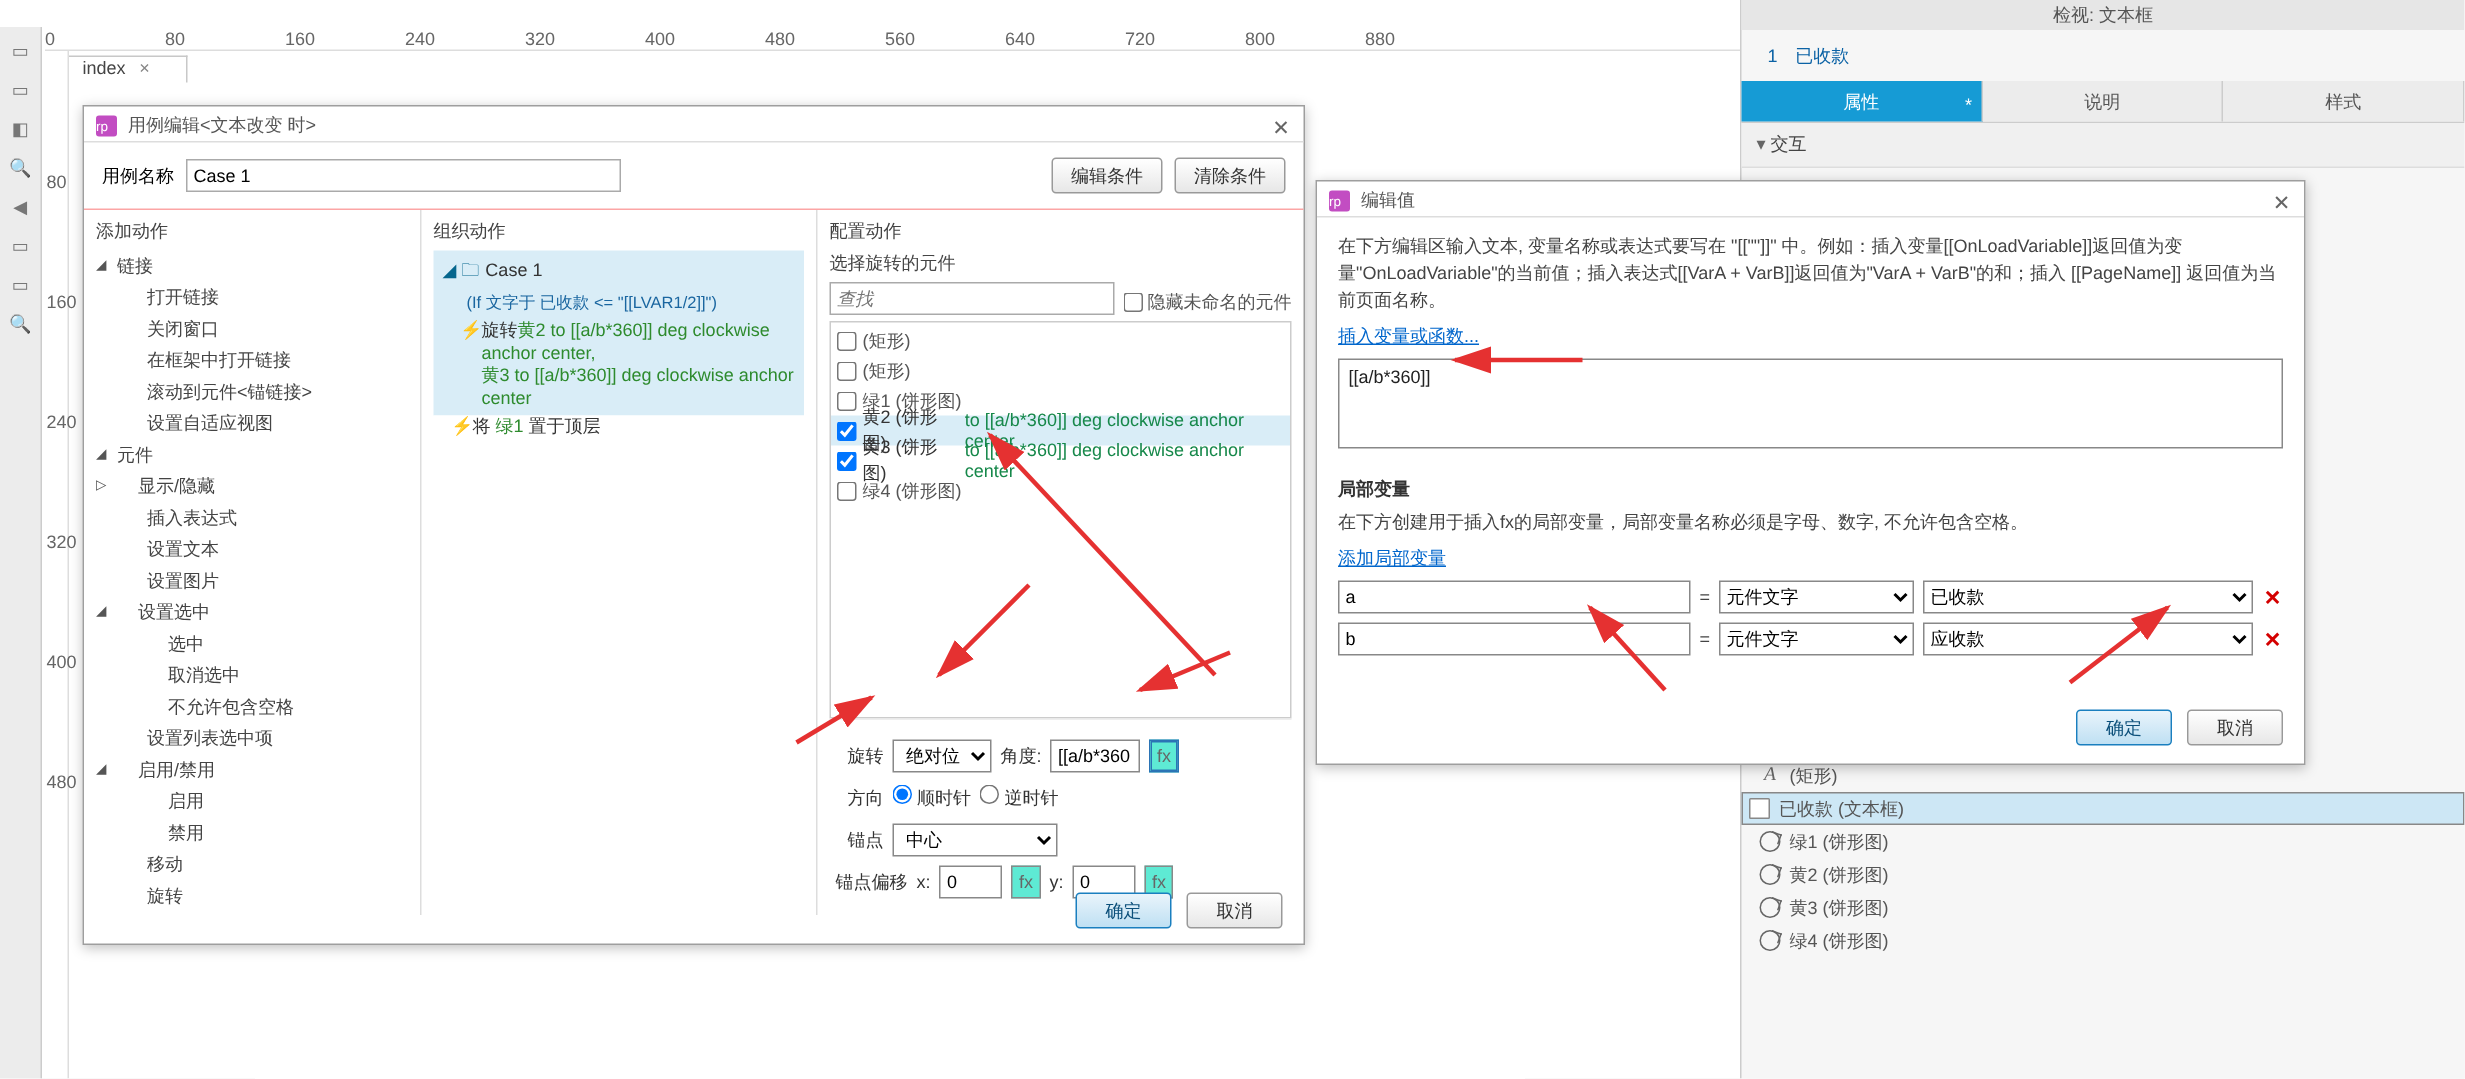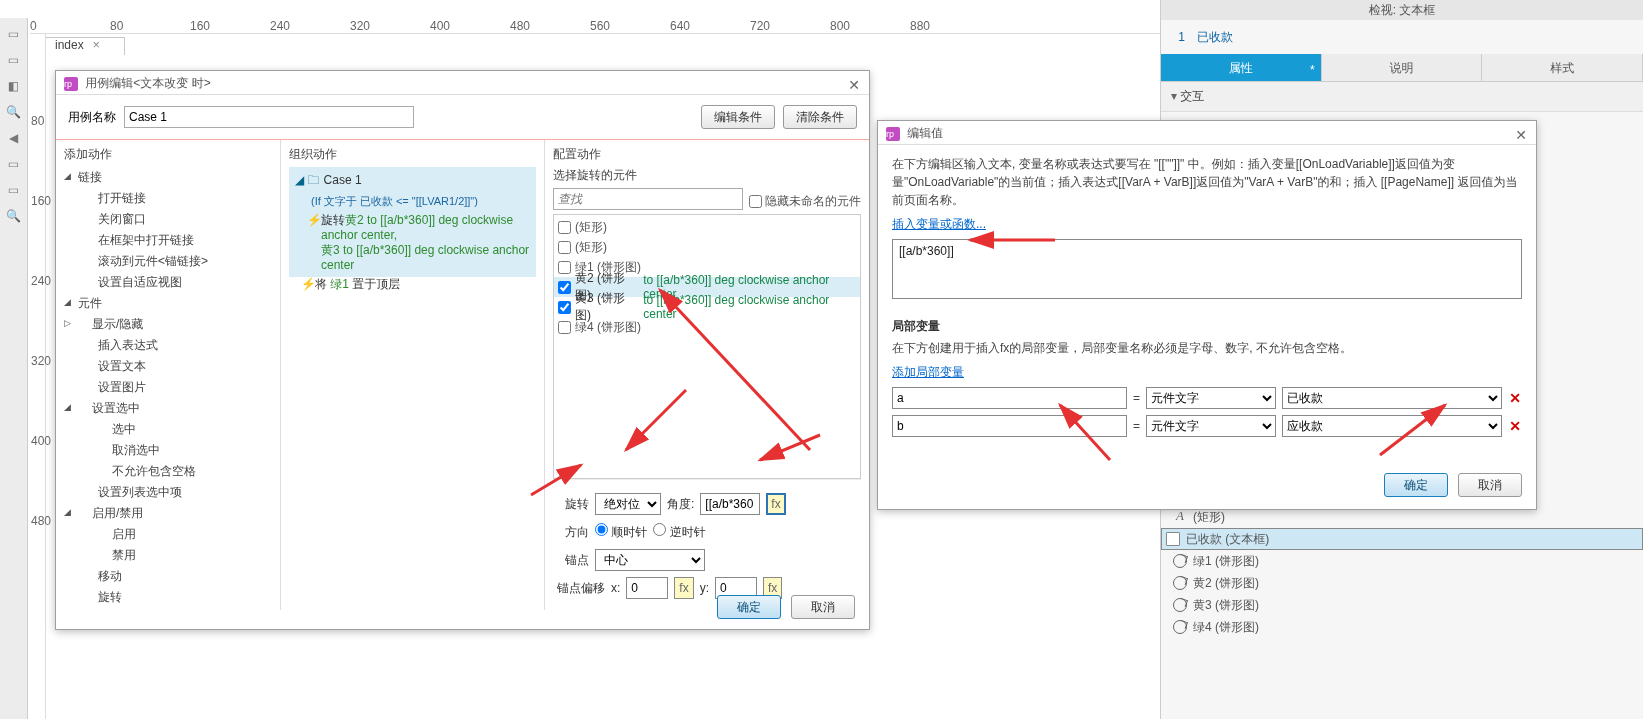--- a/index.html
+++ b/index.html
@@ -72,21 +72,21 @@
 .col3 .search { height: 22px; border: 1px solid #aaa; padding: 0 4px; font-style: italic; color: #aaa; margin-bottom: 4px; }
 .chk-row { display: flex; align-items: center; height: 20px; gap: 4px; color: #333; padding-left: 4px;}
 .chk-row input { margin: 0; }
 .chk-row .green { color: #16884a; }
 .chk-row.dim { color: #555; }
 .rotation-controls { margin-top: auto; border-top: 1px solid #eee; padding-top: 10px; }
 .ctrl-row { display: flex; align-items: center; gap: 6px; height: 28px; color: #333; }
 .ctrl-row label { min-width: 36px; text-align: right; }
 .sel, .tinput { height: 22px; border: 1px solid #888; background: #fff; padding: 0 4px; }
 .tinput { width: 60px; }
-.fx { border: 1px solid #888; padding: 0 4px; height: 22px; line-height: 20px; color: #666; cursor: pointer; background:#fef9c3;}
+.fx { border: 1px solid #888; padding: 0 4px; height: 22px; line-height: 20px; color: #666; cursor: pointer; background:#5eead4;}
 .fx.hlt { border-color: #2b74b5; box-shadow: 0 0 0 1px #2b74b5 inset; }
 .dlg1-footer { position: absolute; right: 14px; bottom: 10px; display: flex; gap: 10px; }
 
 
 .dlg2 { left: 877px; top: 120px; width: 660px; height: 390px; }
 .dlg2-body { padding: 10px 14px; }
 .help { color: #444; line-height: 18px; margin-bottom: 6px;}
 .help .alink { color: #0066cc; text-decoration: underline; cursor: pointer; }
 .ed-area { width: 100%; height: 60px; border: 1px solid #888; padding: 4px 6px; resize: none; color: #222; }
 .localvar-hdr { margin-top: 12px; color: #333; }

